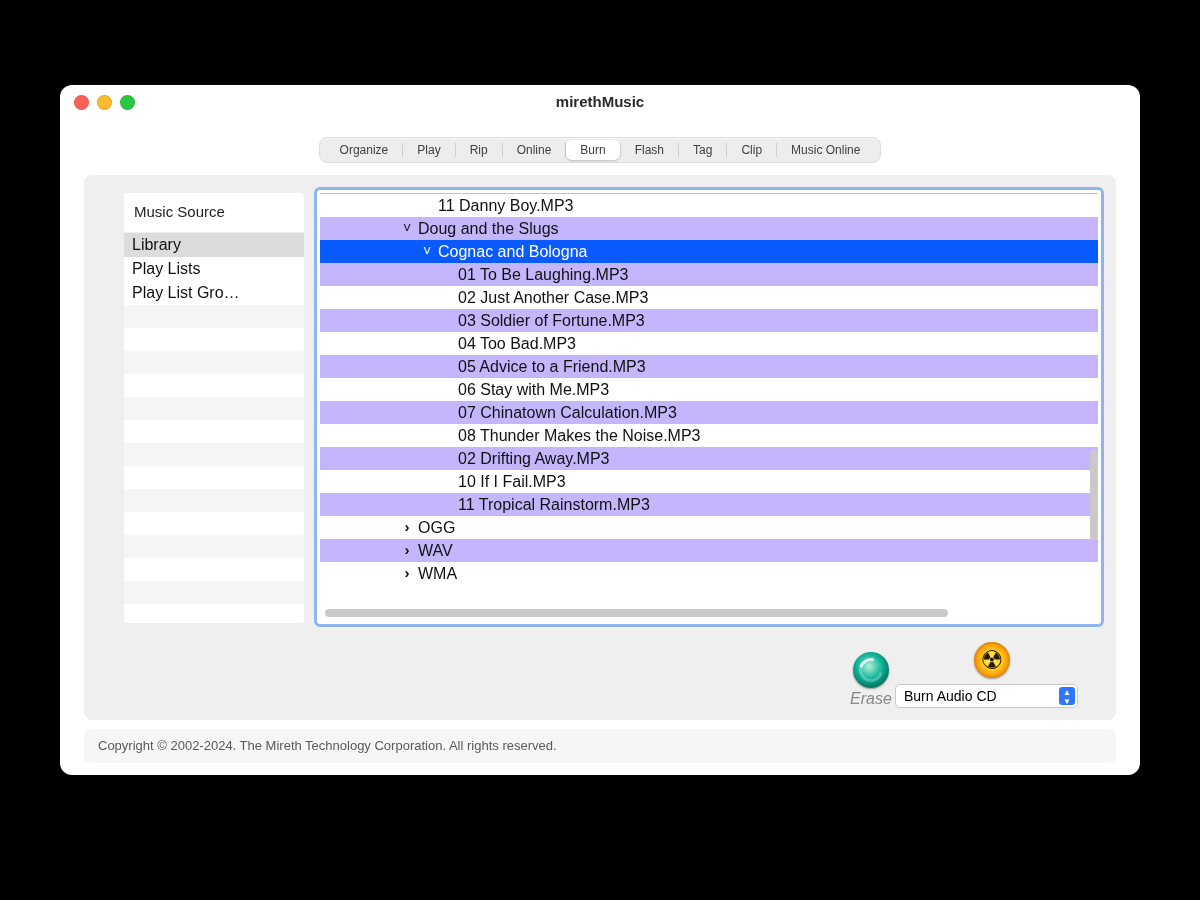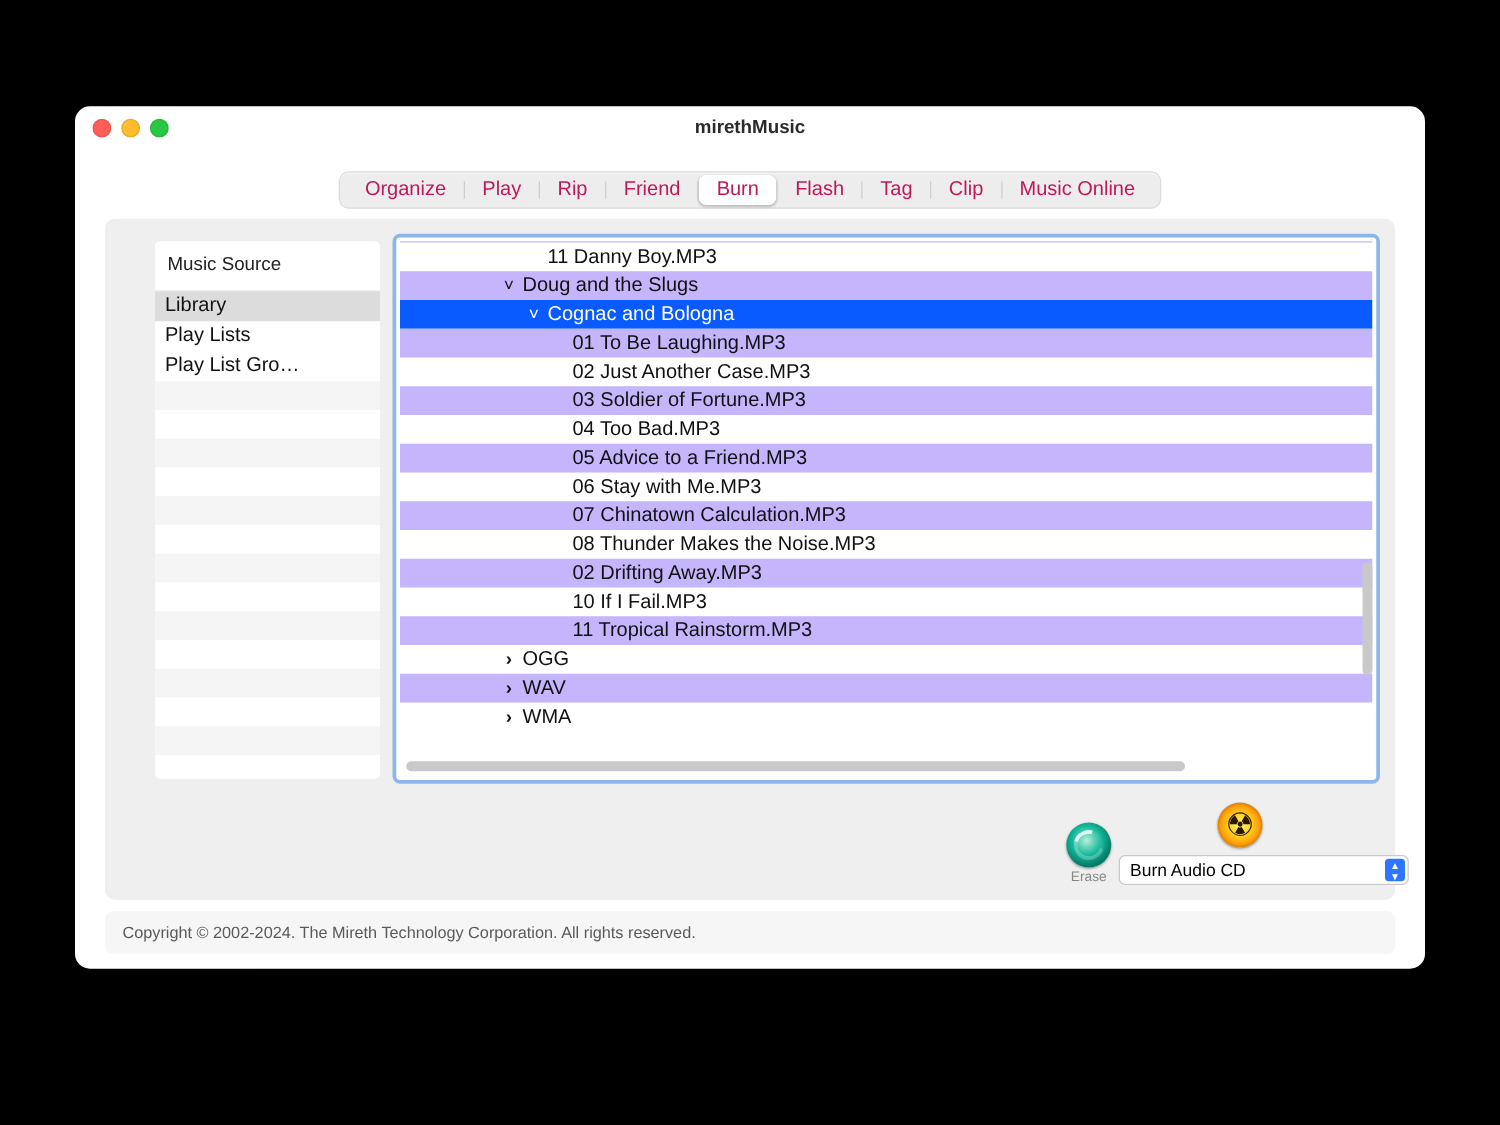--- a/index.html
+++ b/index.html
@@ -61,22 +61,22 @@
   .segbar {
     display: inline-flex;
     align-items: center;
     background: #ededed;
     border: 1px solid #dcdcdc;
     border-radius: 8px;
     padding: 2px 6px;
     box-shadow: inset 0 1px 0 rgba(255,255,255,0.6);
   }
   .seg {
-    font-size: 16px;
-    color: #be185d;
+    font-size: 12px;
+    color: #404040;
     padding: 3px 14px;
     border-radius: 6px;
     cursor: default;
   }
   .seg.active {
     background: #fff;
     box-shadow: 0 1px 2px rgba(0,0,0,0.2);
   }
   .segdiv {
     width: 1px;
@@ -213,21 +213,21 @@
   }
   .erase-icon::after{
     content:"";
     position:absolute; inset:6px;
     border-radius:50%;
     border:3px solid rgba(255,255,255,0.25);
     border-top-color: rgba(255,255,255,0.8);
     border-right-color: rgba(255,255,255,0.05);
     transform: rotate(-30deg);
   }
-  .erase-label { font-size: 11px; color: #888; }
+  .erase-label { font-size: 16px; color: #888; font-style: italic; }
 
   .burn-group {
     position: absolute;
     right: 24px;
     bottom: 12px;
     width: 200px;
     text-align: center;
   }
   .burn-icon {
     width: 36px;
@@ -239,21 +239,21 @@
     position: relative;
   }
   .burn-icon::before{
     content:"☢";
     position:absolute; inset:0;
     display:flex; align-items:center; justify-content:center;
     font-size:26px; color:#2a1800;
   }
 
   .burn-select {
-    width: 232px;
+    width: 183px;
     height: 24px;
     border: 1px solid #c9c9c9;
     border-radius: 5px;
     background: #fff;
     font-size: 14px;
     text-align: left;
     padding: 0 22px 0 8px;
     position: relative;
     line-height: 22px;
     box-sizing: border-box;
@@ -305,21 +305,21 @@
   </div>
 
   <div class="segbar-wrap">
     <div class="segbar" id="segbar">
         <div class="seg">Organize</div>
         <div class="segdiv"></div>
         <div class="seg">Play</div>
         <div class="segdiv"></div>
         <div class="seg">Rip</div>
         <div class="segdiv"></div>
-        <div class="seg">Friend</div>
+        <div class="seg">Online</div>
         <div class="segdiv"></div>
         <div class="seg active">Burn</div>
         <div class="segdiv"></div>
         <div class="seg">Flash</div>
         <div class="segdiv"></div>
         <div class="seg">Tag</div>
         <div class="segdiv"></div>
         <div class="seg">Clip</div>
         <div class="segdiv"></div>
         <div class="seg">Music Online</div>

